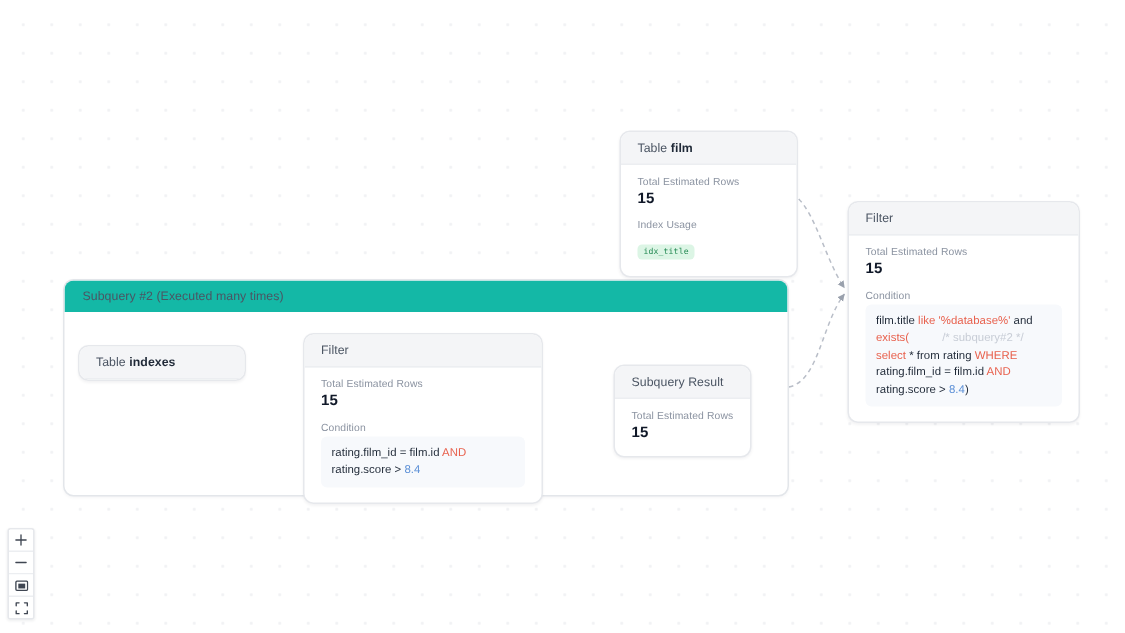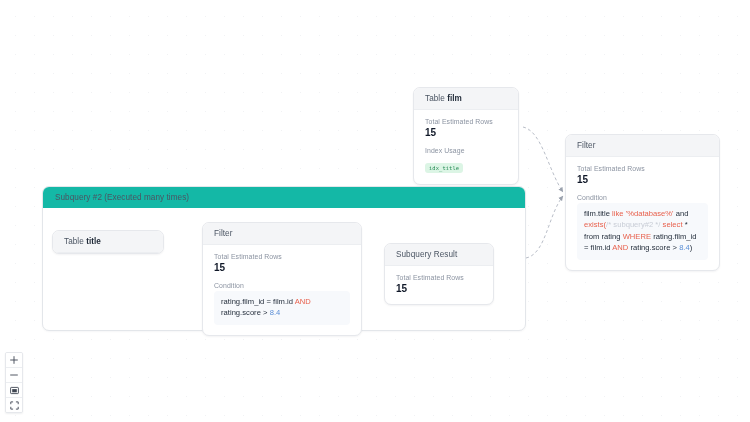--- a/index.html
+++ b/index.html
@@ -99,21 +99,21 @@
     padding: 5px 7px 6px 7px;
     margin-top: 2px;
     font-size: 7.6px;
     line-height: 11.4px;
     color: #1f2937;
     letter-spacing: 0.02px;
   }
   .cond-box .kw      { color: #e8604c; text-align: right; }
   .cond-box .num     { color: #5b8fd6; }
   .cond-box .str     { color: #e8604c; }
-  .cond-box .comment { color: #c8cdd6; }
+  .cond-box .comment { color: #c8cdd6; margin-left: 22px; }
   .cond-box .star    { color: #1f2937; }
 
   
   .group {
     position: absolute;
     background: #ffffff;
     border: 1px solid #e3e6ea;
     border-radius: 7px;
     box-shadow: 0 1px 2px rgba(16,24,40,0.04);
     box-sizing: border-box;
@@ -174,49 +174,49 @@
     <path d="M526,258 C546,254 548,215 563,196" fill="none" stroke="#b9bec8" stroke-width="1" stroke-dasharray="3,2.6" marker-end="url(#arrow)"></path>
   </svg>
 
   <div class="group" style="left:42px; top:186px; width:484px; height:145px;">
     <div class="group-header">Subquery #2 (Executed many times)</div>
   </div>
 
   <div class="node" style="left:52px; top:230px; width:112px;">
     <div class="node-header">
       <span>Table</span>
-      <span class="strong">title</span>
+      <span class="strong">indexes</span>
     </div>
   </div>
 
   <div class="node" style="left:202px; top:222px; width:160px;">
     <div class="node-header">Filter</div>
     <div class="node-body">
       <div class="field-block">
         <div class="field-label">Total Estimated Rows</div>
         <div class="field-value">15</div>
       </div>
       <div class="field-block">
         <div class="field-label">Condition</div>
         <div class="cond-box"><span>rating.film_id = film.id </span><span class="kw">AND</span><span> rating.score &gt; </span><span class="num">8.4</span></div>
       </div>
     </div>
   </div>
 
-  <div class="node" style="left:384px; top:243px; width:110px;">
+  <div class="node" style="left:409px; top:243px; width:92px;">
     <div class="node-header">Subquery Result</div>
     <div class="node-body">
       <div class="field-block">
         <div class="field-label">Total Estimated Rows</div>
         <div class="field-value">15</div>
       </div>
     </div>
   </div>
 
-  <div class="node" style="left:413px; top:87px; width:106px;">
+  <div class="node" style="left:413px; top:87px; width:119px;">
     <div class="node-header">
       <span>Table</span>
       <span class="strong">film</span>
     </div>
     <div class="node-body">
       <div class="field-block">
         <div class="field-label">Total Estimated Rows</div>
         <div class="field-value">15</div>
       </div>
       <div class="field-block">

